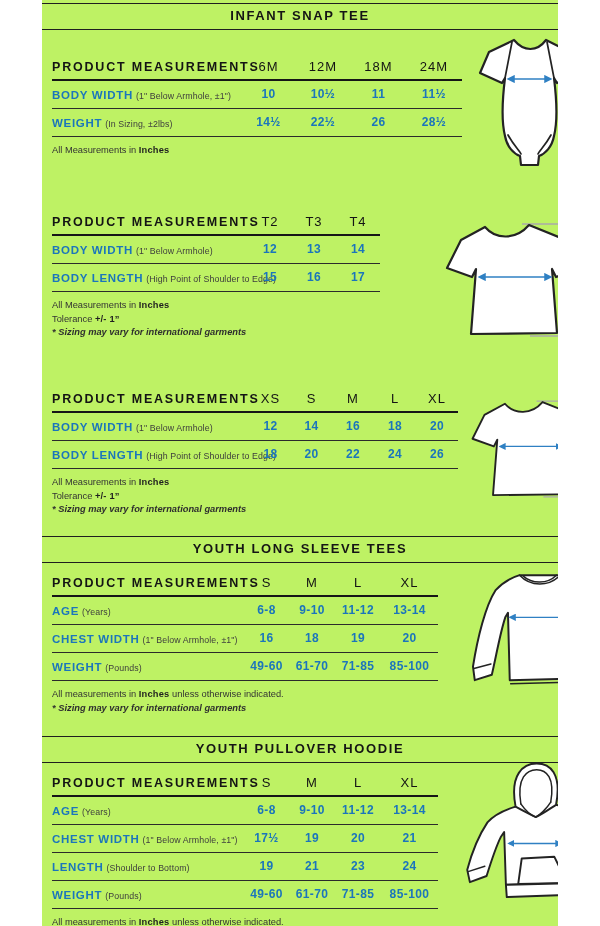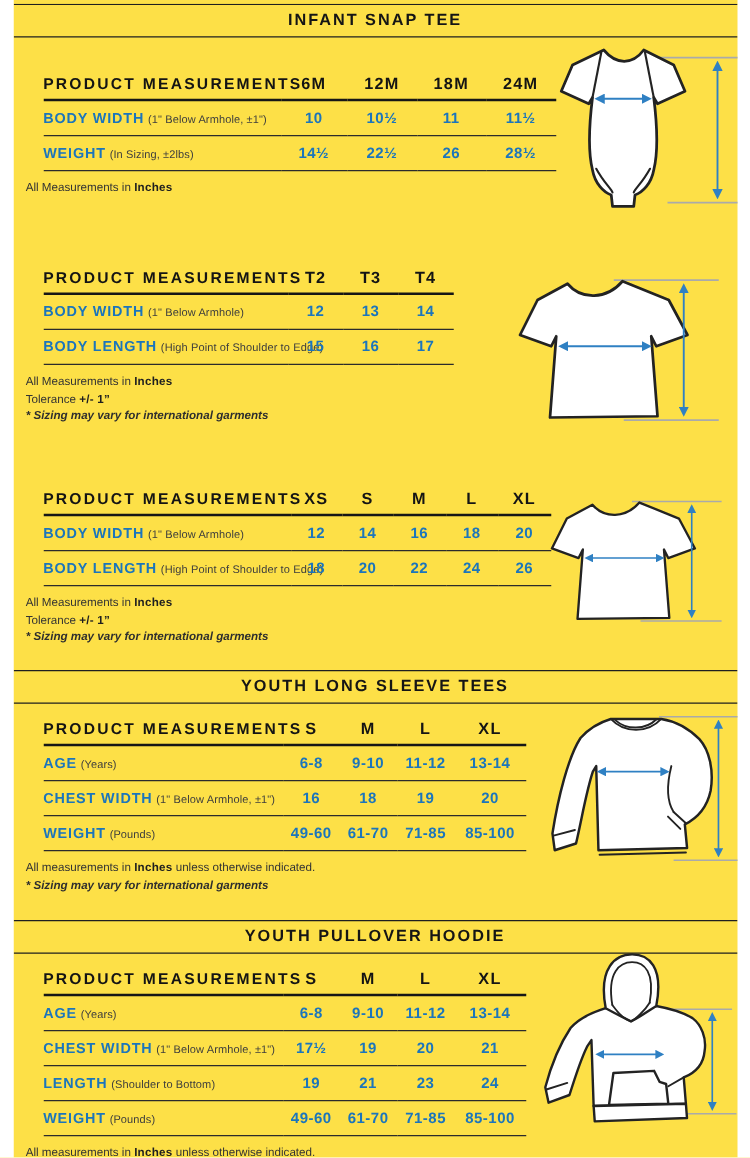--- a/index.html
+++ b/index.html
@@ -4,33 +4,33 @@
 <style>
   :root{
     --accent_blue:#1b75bc;
     --arrow_blue:#2f80c3;
     --line_gray:#aaaaaa;
     --ink:#232323;
   }
   *{margin:0;padding:0;box-sizing:border-box;}
   html,body{background:#ffffff;}
   body{font-family:"Liberation Sans","DejaVu Sans",sans-serif;}
-  .sheet{position:relative;width:579px;height:926px;background:#fde047;overflow:hidden;padding-top:3px;margin:0 auto;}
+  .sheet{position:relative;width:516px;height:926px;background:#bef264;overflow:hidden;padding-top:3px;margin:0 auto;}
   .panel{overflow:hidden;}
   .p1{height:178px}.p2{height:177px}.p3{height:178px}.p4{height:200px}.p5{height:190px}
   .banner{border-top:1.5px solid #1f1f1f;border-bottom:1.5px solid #1f1f1f;text-align:center;padding:5px 0 6px;}
   .title{font-size:13px;line-height:14px;font-weight:bold;letter-spacing:1.6px;color:#151515;}
   
-  .size-table{border-collapse:collapse;table-layout:fixed;margin-left:24px;}
+  .size-table{border-collapse:collapse;table-layout:fixed;margin-left:10px;}
   .s1{width:410px}.s2{width:328px}.s3{width:406px}.s4{width:386px}
   .mt1{margin-top:26px}.mt2{margin-top:30px}.mt3{margin-top:9px}
   .size-table thead tr{border-bottom:2px solid #161616;}
   .size-table tbody tr{border-bottom:1.4px solid #2b2b2b;}
   .th-lbl{text-align:left;font-size:12.5px;font-weight:bold;letter-spacing:1.8px;color:#141414;padding:3px 0 5px;white-space:nowrap;}
-  .th-col{font-size:13px;font-weight:bold;letter-spacing:1px;color:#141414;padding:3px 0 5px;}
+  .th-col{font-size:13px;font-weight:normal;letter-spacing:1px;color:#141414;padding:3px 0 5px;}
   .td-lbl{text-align:left;padding:4px 0 5px;white-space:nowrap;}
   .rowname{font-size:11.5px;font-weight:bold;letter-spacing:.7px;color:var(--accent_blue,#1b75bc);}
   .rownote{font-size:8.8px;color:#3d3d3d;margin-left:3px;letter-spacing:.1px;}
   .td-val{text-align:center;font-size:12px;font-weight:bold;letter-spacing:.4px;color:var(--accent_blue,#1b75bc);padding:4px 0 5px;white-space:nowrap;}
   
   .notes{margin:7px 0 0 10px;}
   .nline{font-size:9.3px;line-height:13.5px;color:#333;}
   .nb{font-weight:bold;color:#1f1f1f;letter-spacing:.2px;}
   .sizing{font-style:italic;font-weight:bold;color:#2e2e2e;}
   

